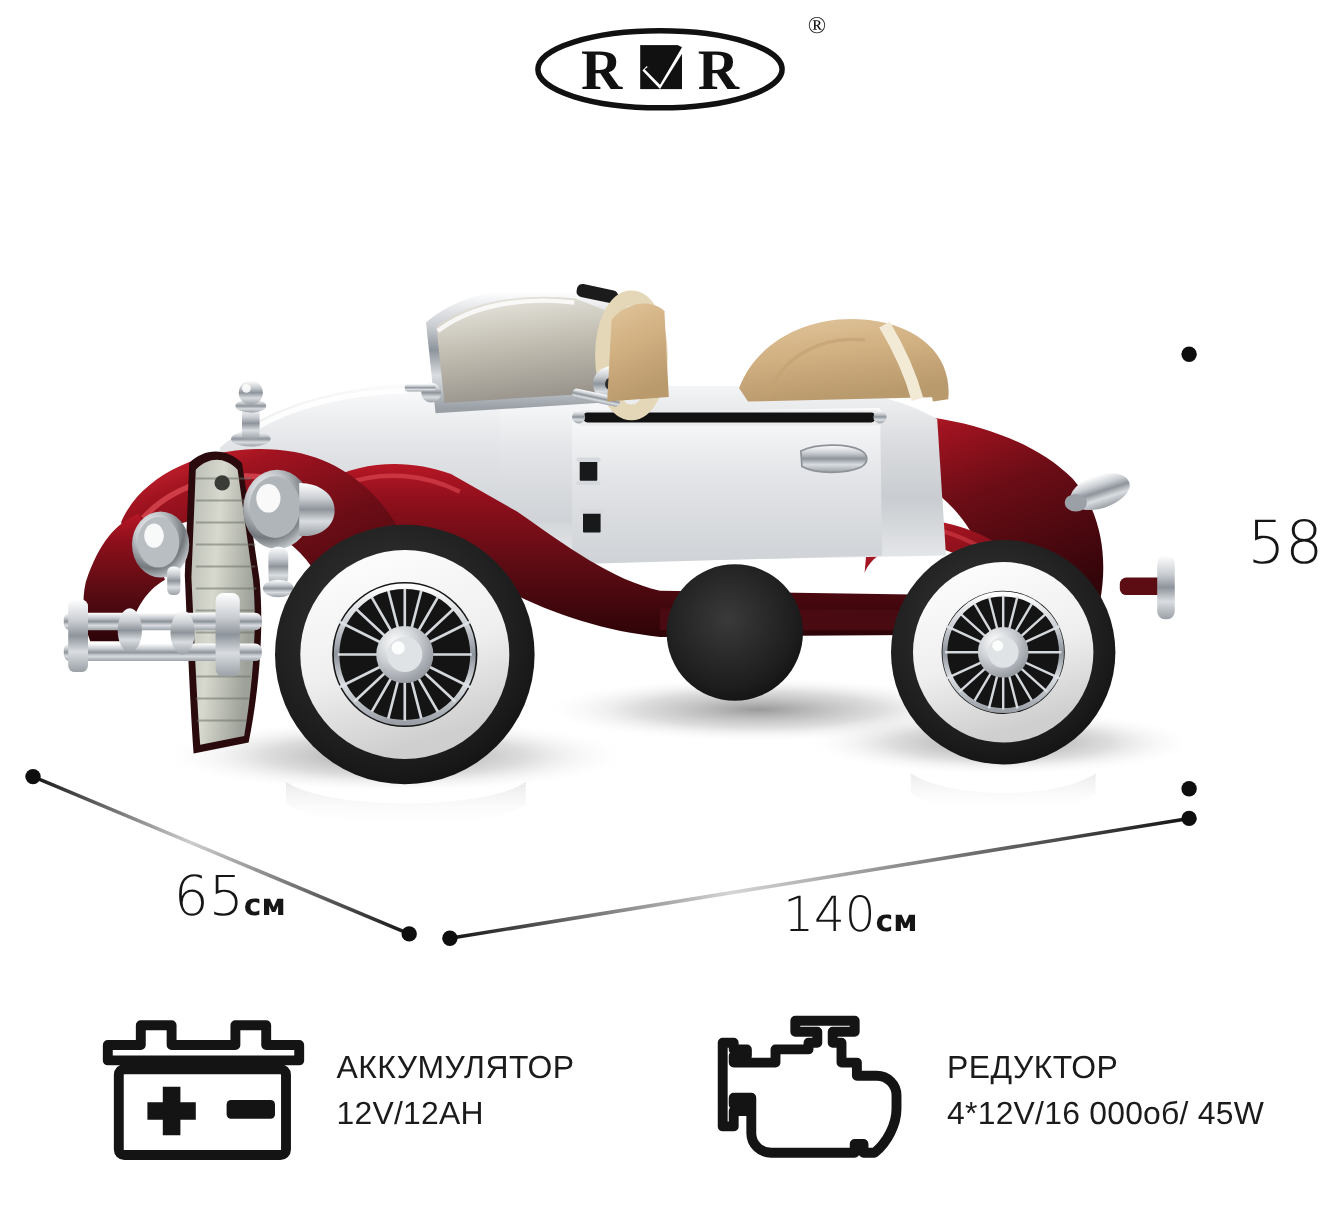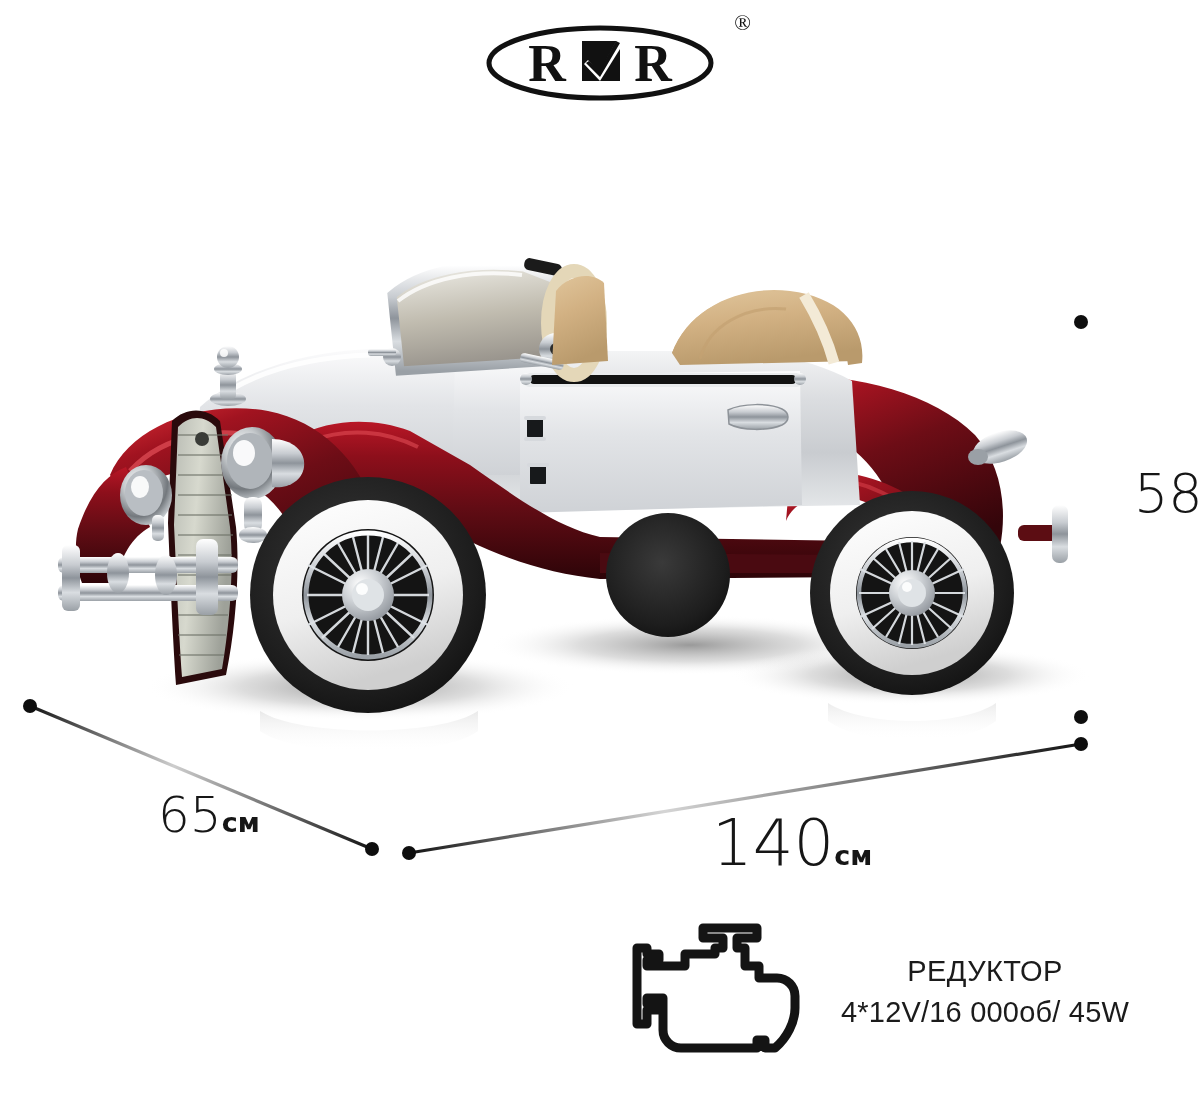--- a/index.html
+++ b/index.html
@@ -51,32 +51,32 @@
     font-family: "DejaVu Sans", sans-serif;
     font-weight: 700;
   }
   #label-height { left: 1094px; top: 462px; }
   #label-height .dim-num { font-size: 54px; margin-left: 40px; }
   #label-height .dim-unit { font-size: 28px; }
   #label-depth { left: 122px; top: 786px; margin-left: 36px; }
   #label-depth .dim-num { font-size: 50px; }
   #label-depth .dim-unit { font-size: 27px; }
   #label-length { left: 712px; top: 806px; }
-  #label-length .dim-num { font-size: 64px; }
+  #label-length .dim-num { font-size: 44px; }
   #label-length .dim-unit { font-size: 27px; }
 
   
   #specs {
     position: absolute; left: 0; top: 912px; width: 1200px; height: 170px;
   }
   .spec {
     position: absolute; display: flex; align-items: center; gap: 26px;
   }
   #spec-battery { left: 90px; top: 8px; }
-  #spec-gearbox { left: 625px; top: 8px; text-align: center; }
+  #spec-gearbox { left: 645px; top: 8px; }
   .spec-icon { flex: 0 0 auto; }
   .spec-text { line-height: 1.42; }
   .spec-title {
     font-size: 29px; letter-spacing: 0.4px; color: #1b1b1b;
     font-family: "Liberation Sans", sans-serif; font-weight: 400;
   }
   .spec-value {
     font-size: 29px; letter-spacing: 0.2px; color: #1b1b1b;
     font-family: "Liberation Sans", sans-serif; font-weight: 400;
   }
@@ -404,20 +404,38 @@
 <div class="dim-label" id="label-depth">
   <span class="dim-num">65</span><span class="dim-unit">см</span>
 </div>
 
 <div class="dim-label" id="label-length">
   <span class="dim-num">140</span><span class="dim-unit">см</span>
 </div>
 
 <div id="specs">
 
+  <div class="spec" id="spec-battery">
+    <span class="spec-icon">
+      <svg width="190" height="140" viewBox="0 0 190 140">
+        <g fill="none" stroke="#141414" stroke-width="9" stroke-linejoin="round" stroke-linecap="round">
+          <path d="M8 30 L8 44 L182 44 L182 30 L152 30 L152 12 L124 12 L124 30 L66 30 L66 12 L38 12 L38 30 Z"></path>
+          <rect x="18" y="52" width="152" height="78" rx="5"></rect>
+        </g>
+        <g fill="#141414">
+          <path d="M44 82 L58 82 L58 68 L74 68 L74 82 L88 82 L88 98 L74 98 L74 112 L58 112 L58 98 L44 98 Z"></path>
+          <rect x="116" y="80" width="44" height="17" rx="4"></rect>
+        </g>
+      </svg>
+    </span>
+    <span class="spec-text">
+      <div class="spec-title">АККУМУЛЯТОР</div>
+      <div class="spec-value">12V/12AH</div>
+    </span>
+  </div>
 
   <div class="spec" id="spec-gearbox">
     <span class="spec-icon">
       <svg width="190" height="140" viewBox="0 0 190 140">
         <path d="M22 46 L22 40 L34 40 L34 34 L22 34 L22 28 L12 28 L12 104 L22 104 L22 90 L34 90
                  L34 84 L22 84 L22 78 L38 78 L38 110 C38 120 46 128 56 128 L132 128 L132 120
                  L140 120 L140 128 L150 128 C162 118 170 102 170 88 L170 76 C170 66 162 58 152 58
                  L134 58 L134 46 L120 46 L120 28 L112 28 L112 18 L132 18 L132 8 L78 8 L78 18
                  L98 18 L98 28 L90 28 L90 34 L60 34 L60 46 Z" fill="none" stroke="#141414" stroke-width="9" stroke-linejoin="round" stroke-linecap="round"></path>
       </svg>

